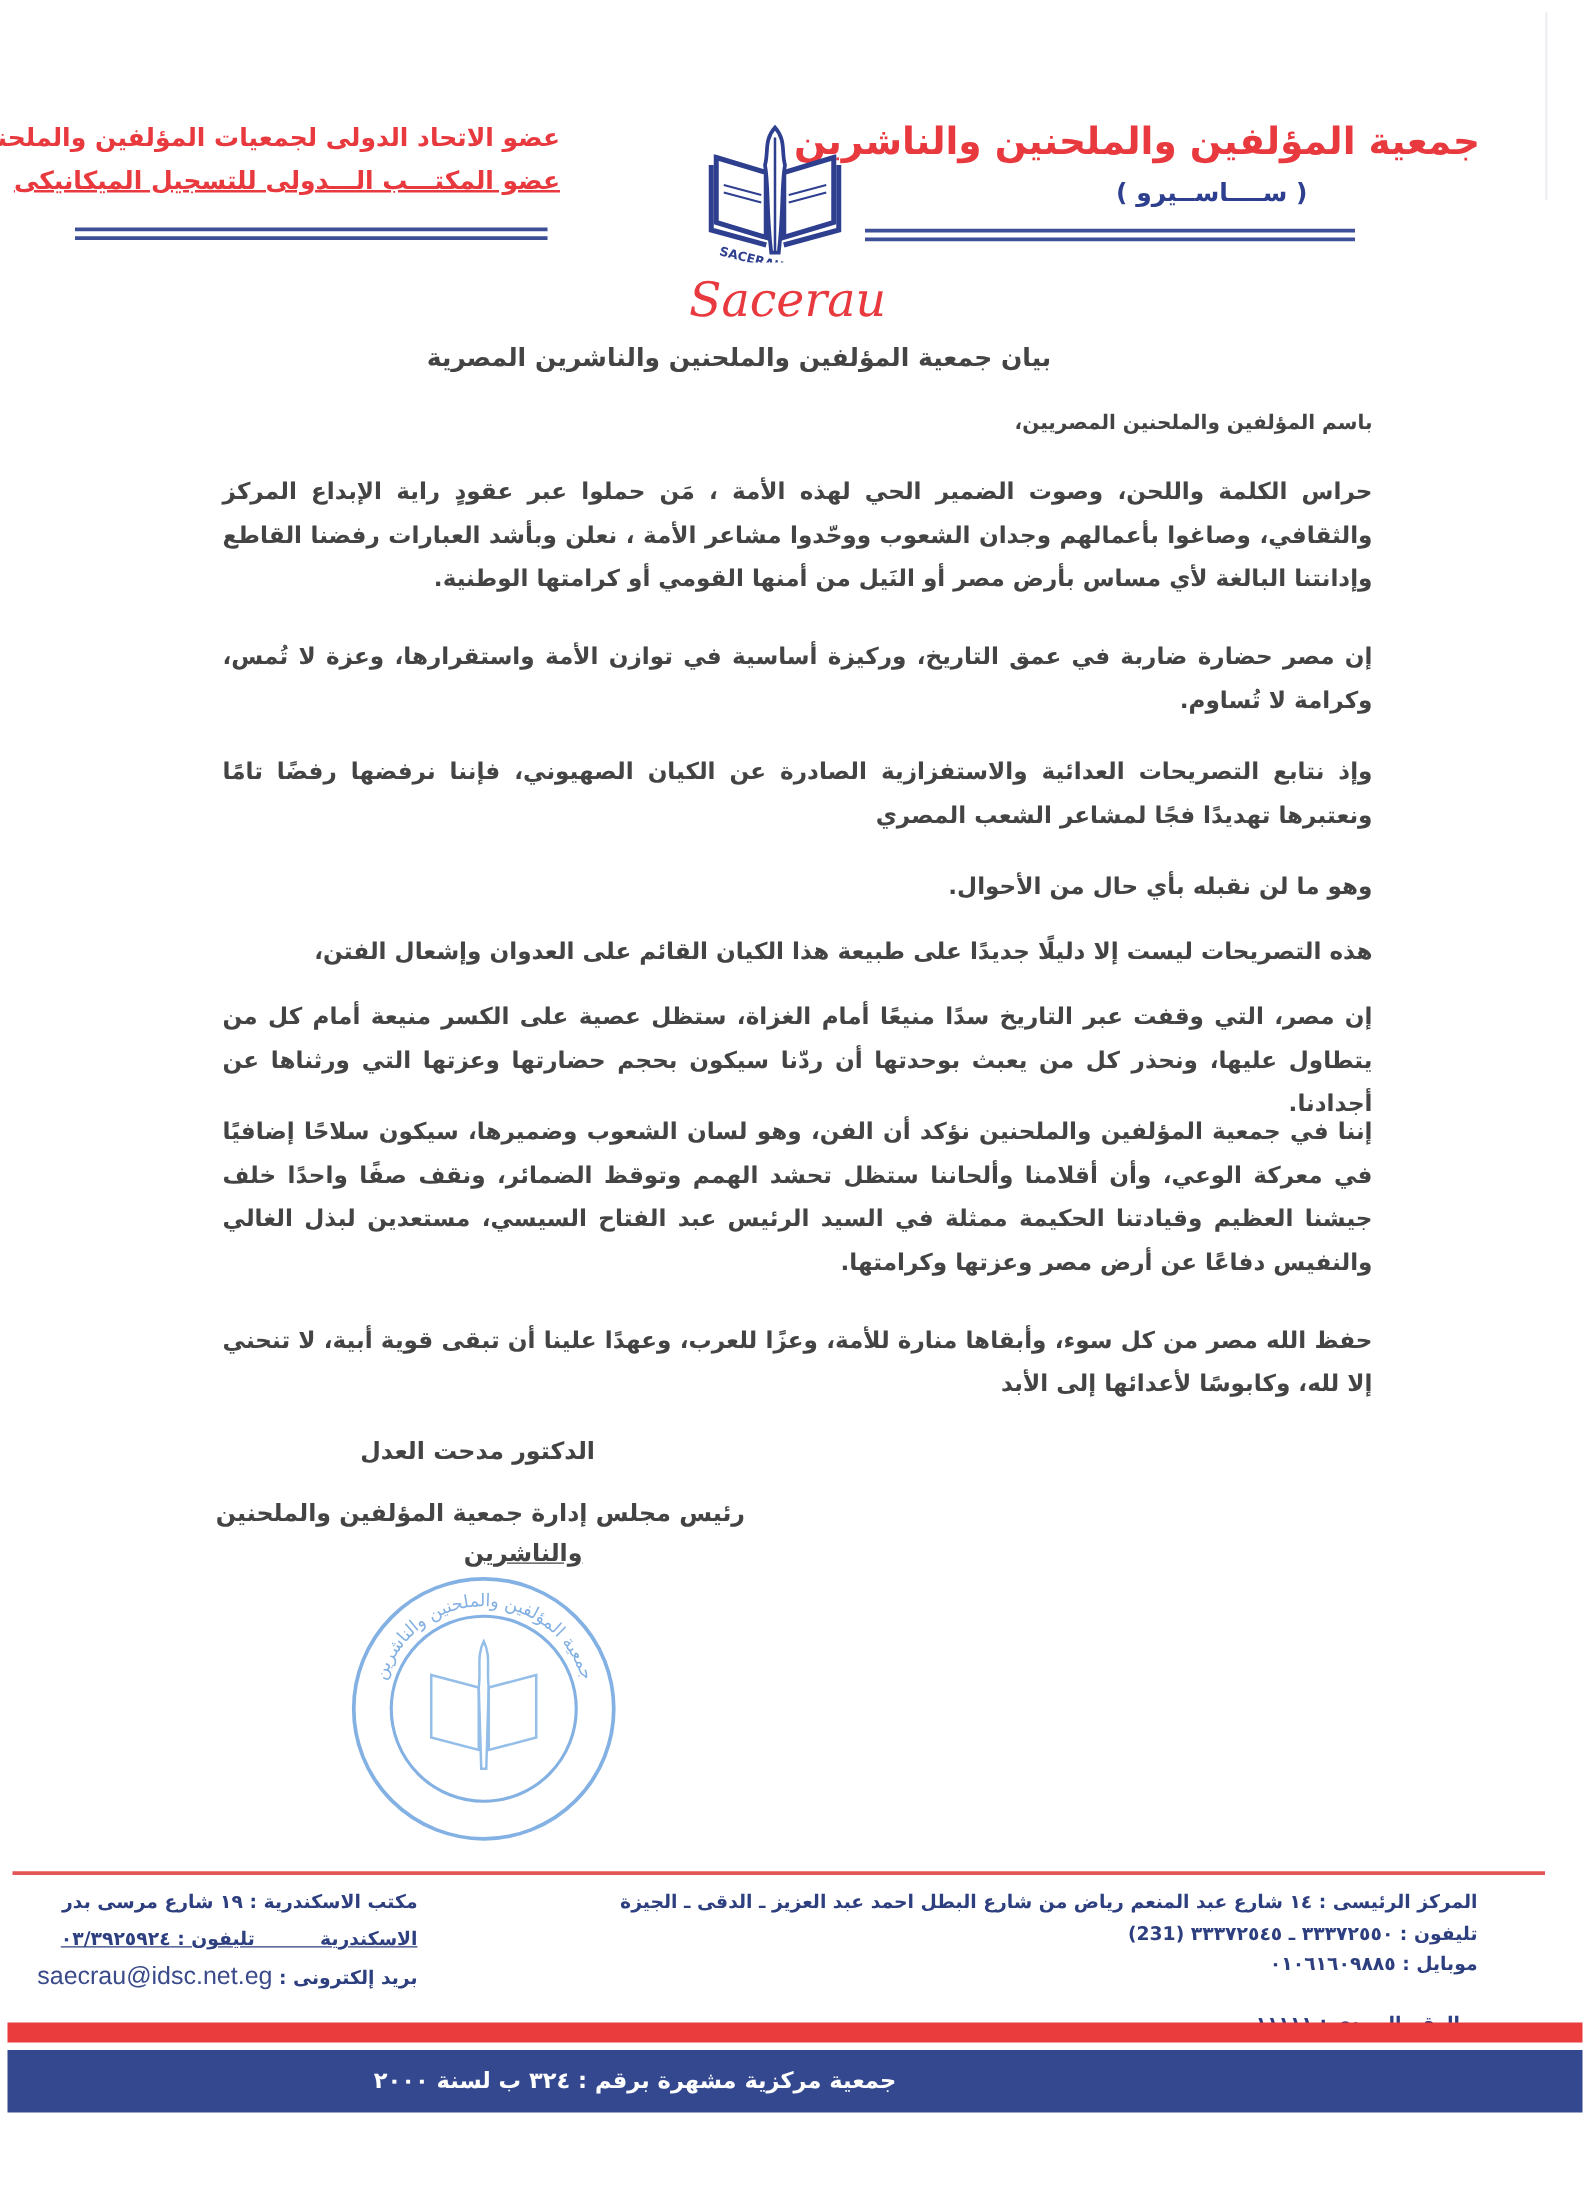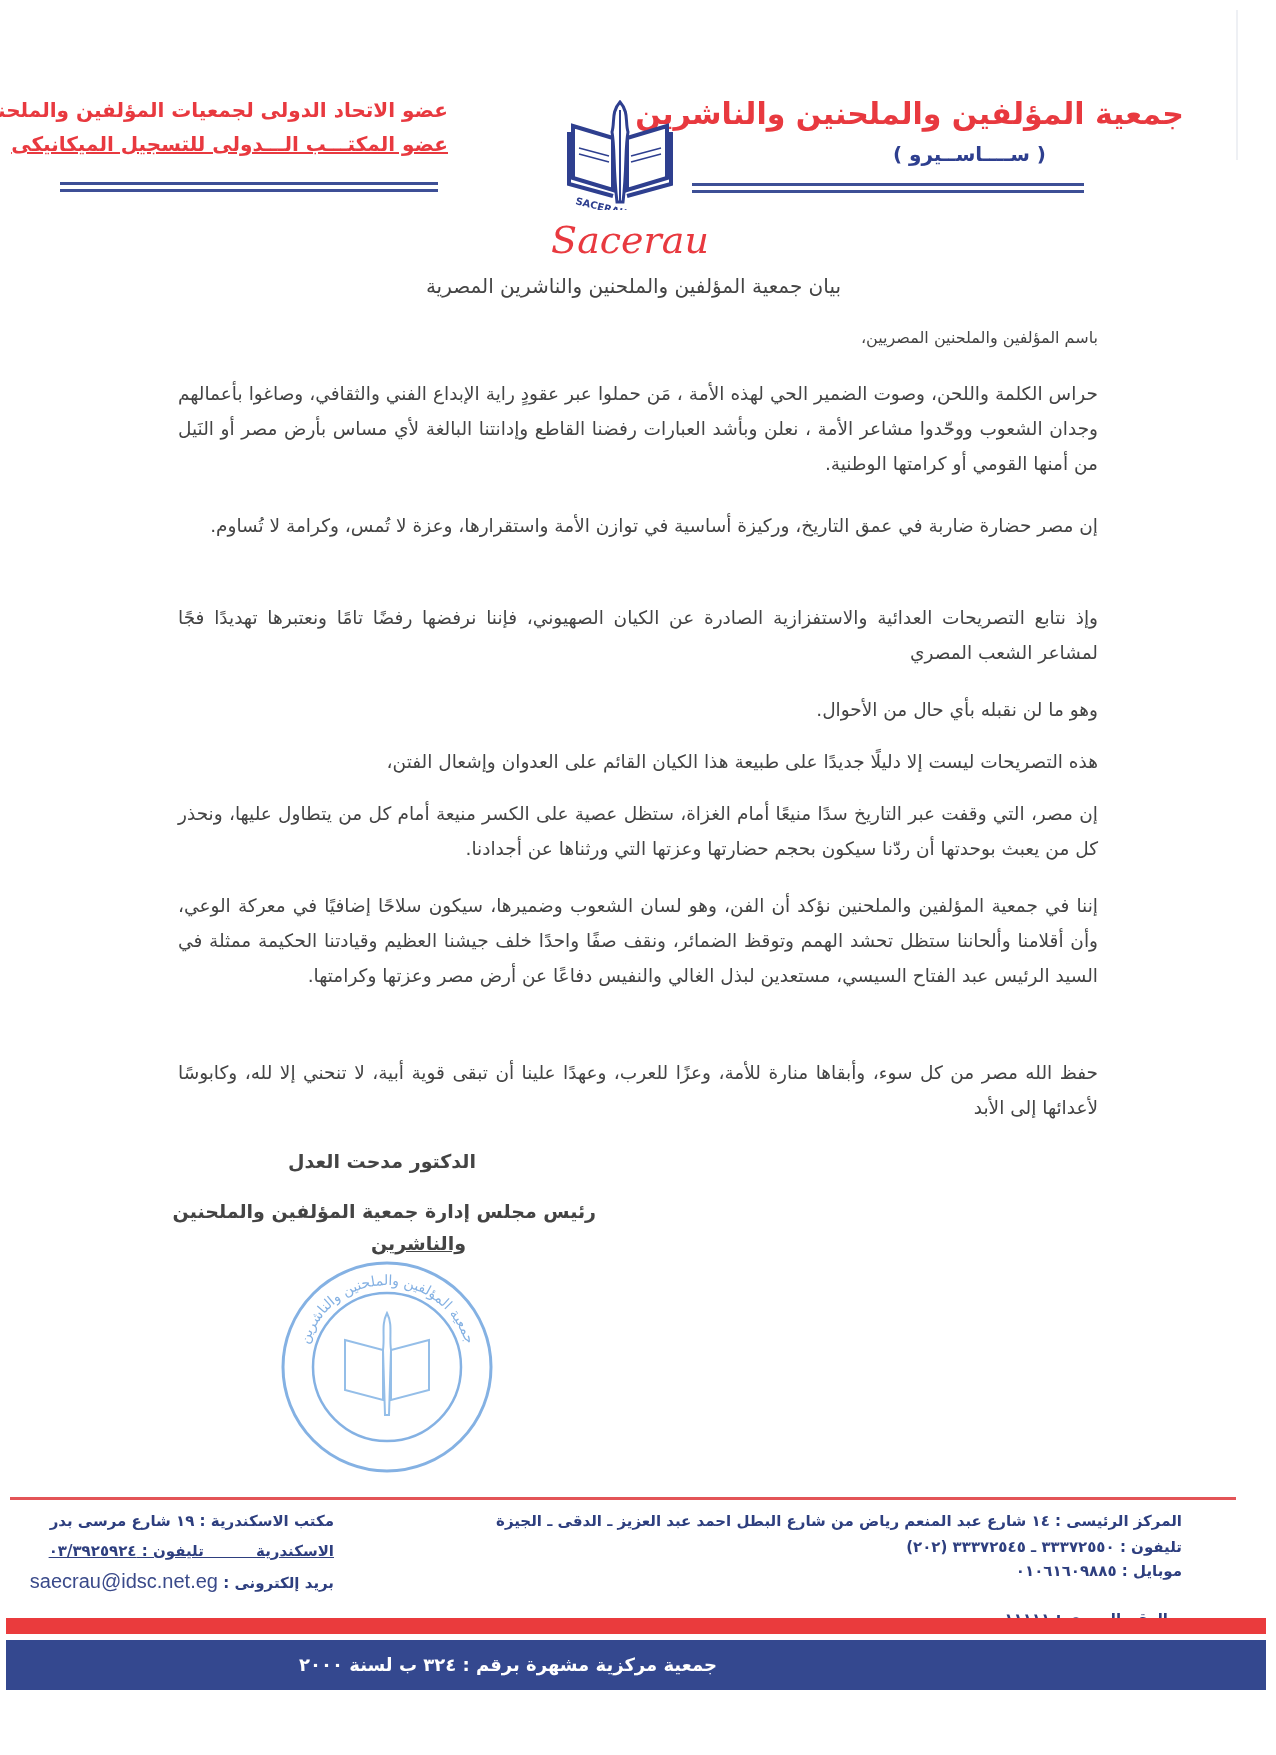--- a/index.html
+++ b/index.html
@@ -10,21 +10,21 @@
   .hdr-right-title { right: 92px; top: 96px; font-size: 30px; }
   .hdr-right-sub { right: 230px; top: 142px; font-size: 20px; color: #2e3f8f; font-weight: bold; direction: rtl; }
   .hdr-left-1 { right: 828px; top: 98px; font-size: 20px; }
   .hdr-left-2 { right: 828px; top: 132px; font-size: 20px; text-decoration: underline; }
   .dbl-line { height: 10px; border-top: 3px solid #3d4f96; border-bottom: 3px solid #3d4f96; box-sizing: border-box; }
   .line-left { left: 60px; top: 182px; width: 378px; }
   .line-right { left: 692px; top: 183px; width: 392px; }
   .logo { left: 565px; top: 98px; width: 110px; height: 112px; }
   .brand { left: 530px; top: 218px; width: 200px; text-align: center; color: #e8393f;
            font-family: "DejaVu Serif", serif; font-style: italic; font-size: 38px; }
-  .doc { direction: rtl; color: #444; font-weight: normal; font-size: 18.5px; }
+  .doc { direction: rtl; color: #444; font-weight: bold; font-size: 18.5px; }
   .doc-title { right: 435px; top: 274px; font-size: 20px; }
   .salutation { right: 178px; top: 328px; font-size: 16px; margin-left: 28px; }
   .para { right: 178px; width: 920px; line-height: 35px; text-align: justify; font-size: 18.5px; }
   .p1 { top: 376px; }
   .p2 { top: 508px; }
   .p3 { top: 600px; }
   .p4 { top: 692px; }
   .p5 { top: 744px; }
   .p6 { top: 796px; }
   .p7 { top: 888px; }
@@ -79,21 +79,21 @@
     <path d="M55 4 C46 14 50 24 47 34 C50 50 48 70 52 104 L58 104 C62 70 60 50 63 34 C60 24 64 14 55 4 Z" fill="#ffffff" stroke="#2e3f8f" stroke-width="3"></path>
     <line x1="55" y1="12" x2="55" y2="104" stroke="#2e3f8f" stroke-width="2"></line>
     <text x="10" y="106" font-size="10" font-weight="bold" fill="#2e3f8f" transform="rotate(14 10 106)">SACERAU</text>
   </svg>
 </div>
 <div class="abs brand">Sacerau</div>
 
 <div class="abs doc doc-title">بيان جمعية المؤلفين والملحنين والناشرين المصرية</div>
 <div class="abs doc salutation">باسم المؤلفين والملحنين المصريين،</div>
 
-<div class="abs doc para p1">حراس الكلمة واللحن، وصوت الضمير الحي لهذه الأمة ، مَن حملوا عبر عقودٍ راية الإبداع الفني والثقافي، وصاغوا بأعمالهم وجدان الشعوب ووحّدوا مشاعر الأمة ، نعلن وبأشد العبارات رفضنا القاطع وإدانتنا البالغة لأي مساس بأرض مصر أو النَيل من أمنها القومي أو كرامتها الوطنية.</div>
+<div class="abs doc para p1">حراس الكلمة واللحن، وصوت الضمير الحي لهذه الأمة ، مَن حملوا عبر عقودٍ راية الإبداع المركز والثقافي، وصاغوا بأعمالهم وجدان الشعوب ووحّدوا مشاعر الأمة ، نعلن وبأشد العبارات رفضنا القاطع وإدانتنا البالغة لأي مساس بأرض مصر أو النَيل من أمنها القومي أو كرامتها الوطنية.</div>
 <div class="abs doc para p2">إن مصر حضارة ضاربة في عمق التاريخ، وركيزة أساسية في توازن الأمة واستقرارها، وعزة لا تُمس، وكرامة لا تُساوم.</div>
 <div class="abs doc para p3">وإذ نتابع التصريحات العدائية والاستفزازية الصادرة عن الكيان الصهيوني، فإننا نرفضها رفضًا تامًا ونعتبرها تهديدًا فجًا لمشاعر الشعب المصري</div>
 <div class="abs doc para p4">وهو ما لن نقبله بأي حال من الأحوال.</div>
 <div class="abs doc para p5">هذه التصريحات ليست إلا دليلًا جديدًا على طبيعة هذا الكيان القائم على العدوان وإشعال الفتن،</div>
 <div class="abs doc para p6">إن مصر، التي وقفت عبر التاريخ سدًا منيعًا أمام الغزاة، ستظل عصية على الكسر منيعة أمام كل من يتطاول عليها، ونحذر كل من يعبث بوحدتها أن ردّنا سيكون بحجم حضارتها وعزتها التي ورثناها عن أجدادنا.</div>
 <div class="abs doc para p7">إننا في جمعية المؤلفين والملحنين نؤكد أن الفن، وهو لسان الشعوب وضميرها، سيكون سلاحًا إضافيًا في معركة الوعي، وأن أقلامنا وألحاننا ستظل تحشد الهمم وتوقظ الضمائر، ونقف صفًا واحدًا خلف جيشنا العظيم وقيادتنا الحكيمة ممثلة في السيد الرئيس عبد الفتاح السيسي، مستعدين لبذل الغالي والنفيس دفاعًا عن أرض مصر وعزتها وكرامتها.</div>
 <div class="abs doc para p8">حفظ الله مصر من كل سوء، وأبقاها منارة للأمة، وعزًا للعرب، وعهدًا علينا أن تبقى قوية أبية، لا تنحني إلا لله، وكابوسًا لأعدائها إلى الأبد</div>
 
 <div class="abs sig sig-name">الدكتور مدحت العدل</div>
 <div class="abs sig sig-role">رئيس مجلس إدارة جمعية المؤلفين والملحنين</div>
@@ -116,19 +116,19 @@
 <div class="abs red-rule"></div>
 
 <div class="abs foot fl-1">مكتب الاسكندرية : ١٩ شارع مرسى بدر</div>
 <div class="abs foot fl-2" style="white-space: pre;">الاسكندرية          تليفون : ٠٣/٣٩٢٥٩٢٤</div>
 <div class="abs foot fl-3">
   <span>بريد إلكترونى :</span>
   <span class="email">saecrau@idsc.net.eg</span>
 </div>
 
 <div class="abs foot fr-1">المركز الرئيسى : ١٤ شارع عبد المنعم رياض من شارع البطل احمد عبد العزيز ـ الدقى ـ الجيزة</div>
-<div class="abs foot fr-2">تليفون : ٣٣٣٧٢٥٥٠ ـ ٣٣٣٧٢٥٤٥ (٢٠٢)</div>
+<div class="abs foot fr-2">تليفون : ٣٣٣٧٢٥٥٠ ـ ٣٣٣٧٢٥٤٥ (231)</div>
 <div class="abs foot fr-3">موبايل : ٠١٠٦١٦٠٩٨٨٥</div>
 <div class="abs foot fr-4">الرقم البريدى :  ١١١١١</div>
 
 <div class="abs band-red"></div>
 <div class="abs band-blue"></div>
 <div class="abs band-text">جمعية مركزية مشهرة برقم : ٣٢٤ ب لسنة ٢٠٠٠</div>
 
 </body></html>

